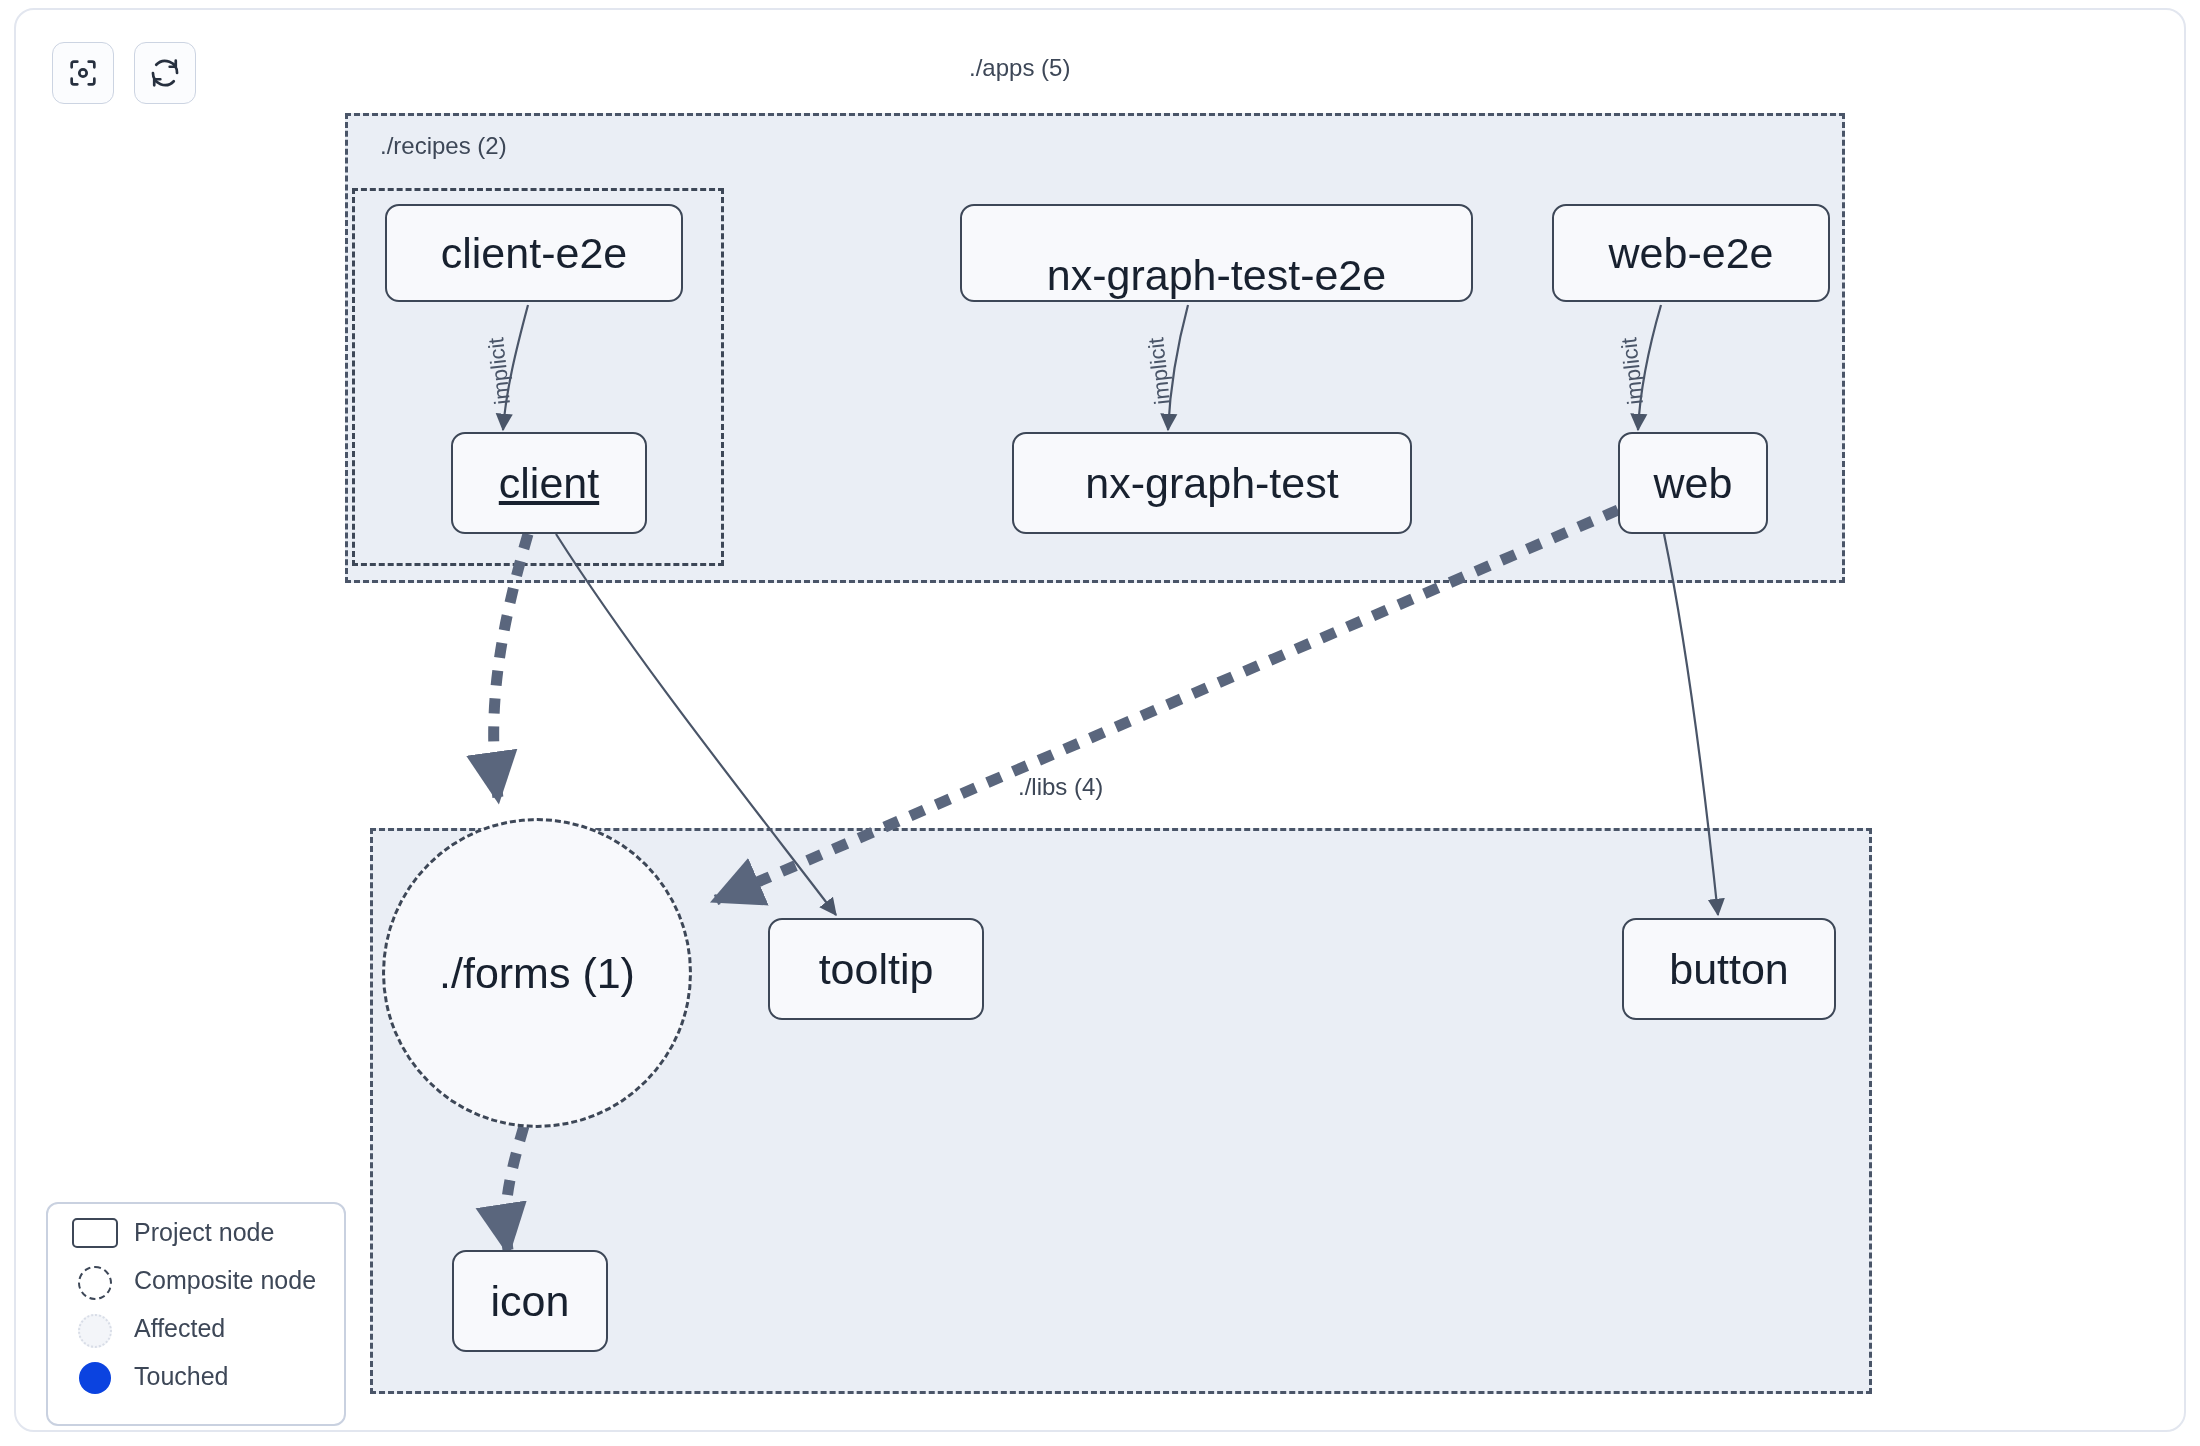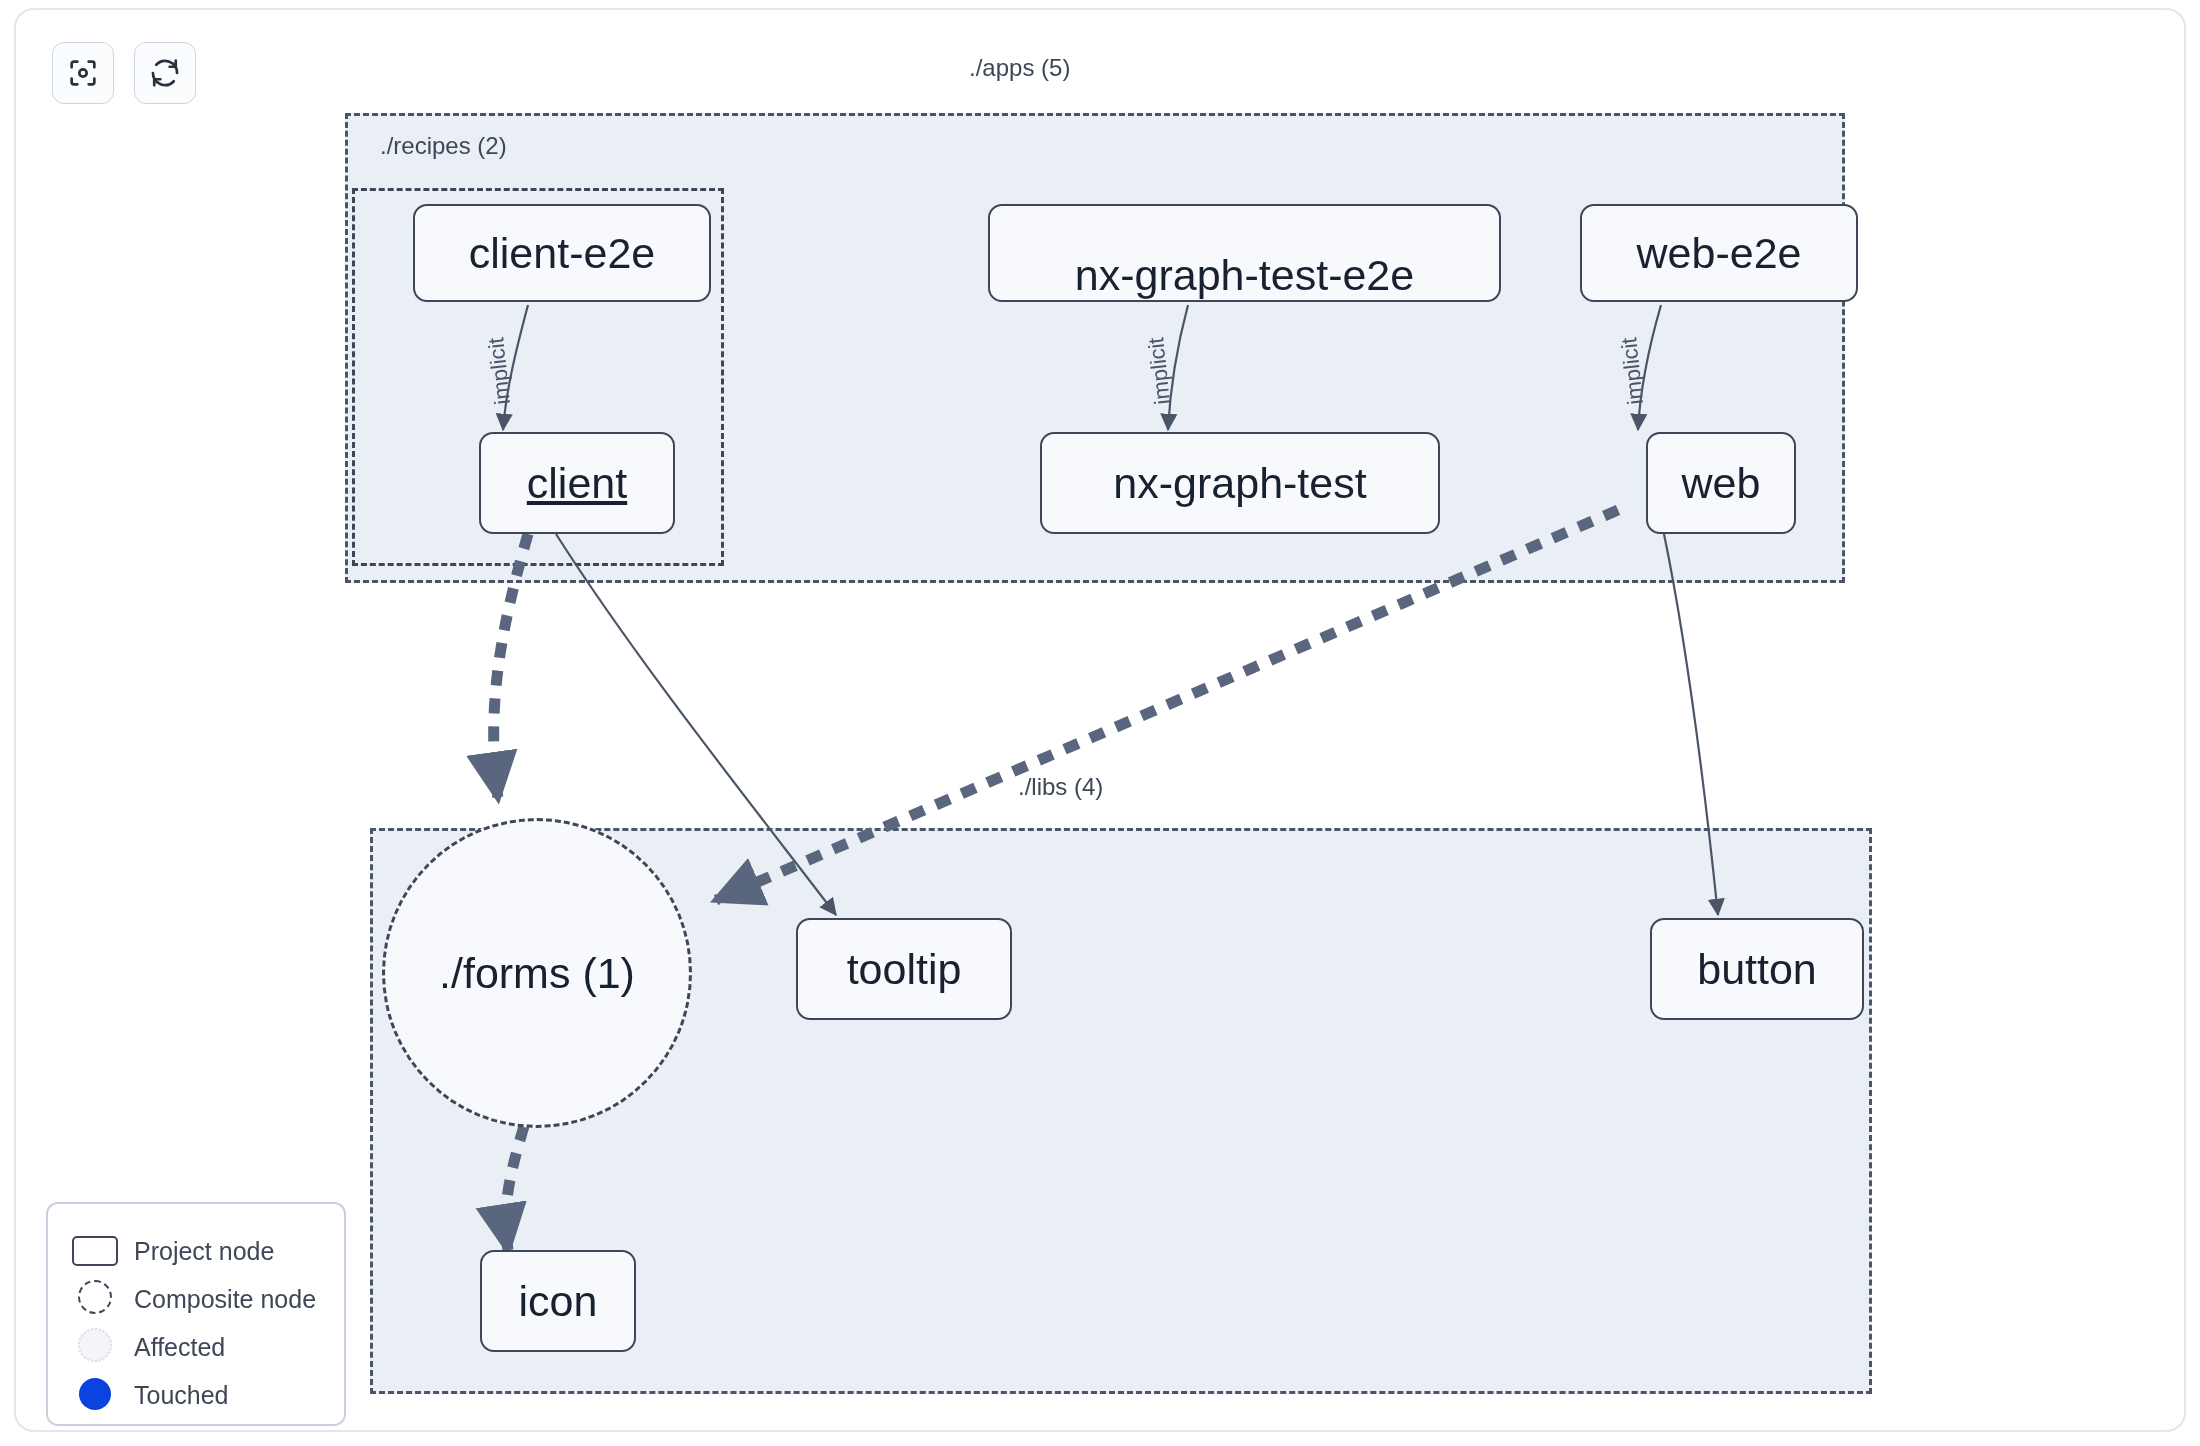--- a/index.html
+++ b/index.html
@@ -95,21 +95,20 @@
     border-radius: 14px;
     display: flex;
     align-items: center;
     justify-content: center;
     color: #18212f;
     font-size: 43px;
     box-sizing: border-box;
     z-index: 25;
     cursor: pointer;
     white-space: nowrap;
-    margin-left: 28px;
   }
 
   
   .composite {
     position: absolute;
     background: #f8f9fc;
     border: 3px dashed #3d4757;
     border-radius: 50%;
     display: flex;
     align-items: center;
@@ -141,21 +140,21 @@
     width: 300px;
     background: #ffffff;
     border: 2px solid #c9d1e0;
     border-radius: 12px;
     padding: 14px 16px;
     box-sizing: border-box;
     z-index: 60;
   }
   .legend-row {
     display: flex;
-    align-items: flex-end;
+    align-items: flex-start;
     height: 48px;
   }
   .legend-swatch {
     width: 62px;
     display: flex;
     align-items: center;
     justify-content: center;
     flex: 0 0 62px;
   }
   .sw-rect {

